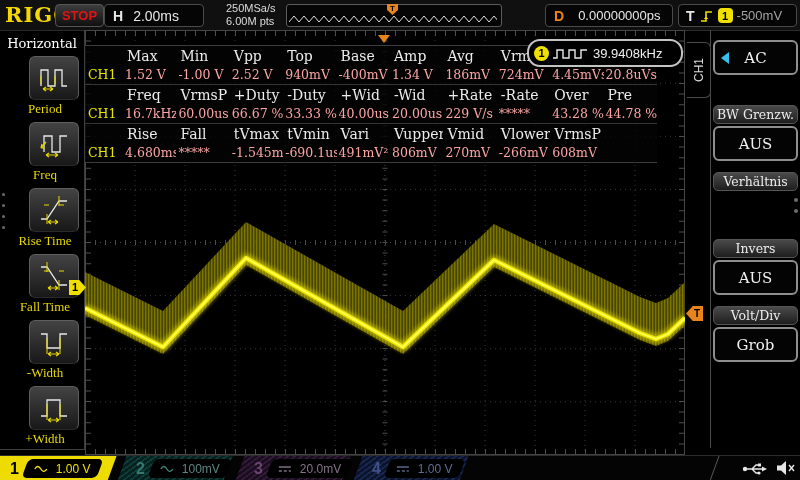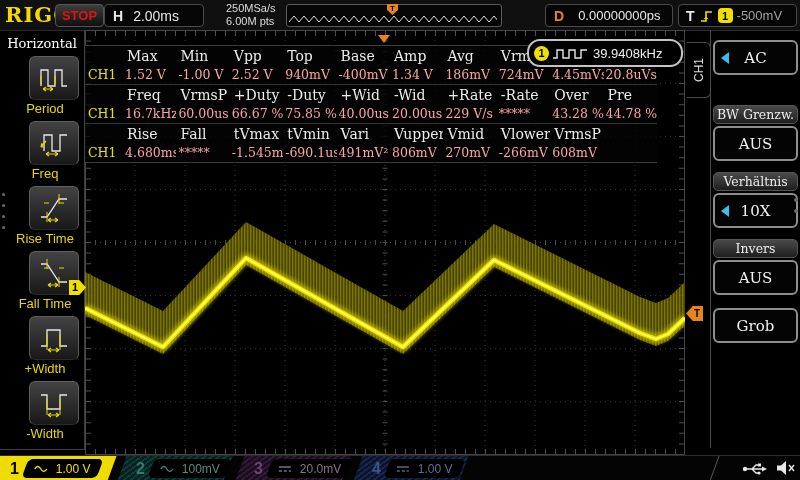--- a/index.html
+++ b/index.html
@@ -26,21 +26,21 @@
   #t-box .k{font-weight:bold;font-size:14px;margin:0 4px 0 7px;}
   .src-badge{width:15px;height:15px;border-radius:4px;background:#f0e000;color:#000;font-size:11px;font-weight:bold;
     display:flex;align-items:center;justify-content:center;margin:0 4px;}
   #t-box .v{font-size:13px;color:#a3a3a3;}
   
   #leftmenu{position:absolute;left:0;top:30px;width:84px;height:419px;border-right:1px solid #3f3f3f;border-bottom:1px solid #3f3f3f;}
   #leftmenu .title{font-family:"DejaVu Serif",serif;color:#ffffff;font-size:13px;text-align:center;padding-top:6px;}
   .lm-item{margin-top:5px;text-align:center;}
   .lm-btn{width:48px;height:42px;margin-left:29px;border-radius:6px;border:1px solid #5e5e5e;border-bottom-color:#2a2a2a;
     background:linear-gradient(#434343,#181818);display:flex;align-items:center;justify-content:center;}
-  .lm-label{font-family:Liberation Sans, sans-serif;color:#e8d800;font-size:13px;margin-top:1px;padding-left:6px;}
+  .lm-label{font-family:Liberation Serif, serif;color:#e8d800;font-size:13px;margin-top:1px;padding-left:6px;}
   .page-dots{position:absolute;left:2px;top:163px;}
   .page-dots i{display:block;width:3px;height:3px;border-radius:50%;background:#6a6a6a;margin-bottom:8px;}
   
   #wavearea{position:absolute;left:85px;top:30px;width:600px;height:425px;}
   #trigpos{position:absolute;left:293px;top:5px;width:0;height:0;border-left:6px solid transparent;border-right:6px solid transparent;border-top:8px solid #e8841c;z-index:4;}
   
   #mtable{position:absolute;left:0;top:15px;width:572px;background:rgba(4,4,4,0.82);z-index:5;
     border-top:1px solid #3c3c3c;border-bottom:1px solid #3c3c3c;font-family:"DejaVu Serif",serif;}
   .mt-row{display:grid;grid-template-columns:38px repeat(10,1fr);height:19px;align-items:center;}
   .mt-vals{border-bottom:1px solid #353535;}
@@ -177,37 +177,37 @@
       <path d="M9 2 v10 M21 20 v10 M11 11 h-5 M26 11 h-5" stroke="#e8d800" stroke-width="1"></path>
       <path d="M10 28 H20 M10 28 l3 -2 M10 28 l3 2 M20 28 l-3 -2 M20 28 l-3 2" stroke="#e8d800" stroke-width="1.2" fill="none"></path>
     </svg>
       </div>
     <div class="lm-label">Fall Time</div>
   </div>
 
   <div class="lm-item">
     <div class="lm-btn">
         <svg width="32" height="32">
+      <polyline points="3,8 9,8 9,22 22,22 22,8 29,8" fill="none" stroke="#e8e8e8" stroke-width="1.3"></polyline>
+      <path d="M9 12 v16 M22 12 v16" stroke="#e8d800" stroke-width="1"></path>
+      <path d="M10 28 H21 M10 28 l3 -2 M10 28 l3 2 M21 28 l-3 -2 M21 28 l-3 2" stroke="#e8d800" stroke-width="1.2" fill="none"></path>
+    </svg>
+      </div>
+    <div class="lm-label">-Width</div>
+  </div>
+
+  <div class="lm-item">
+    <div class="lm-btn">
+        <svg width="32" height="32">
       <polyline points="3,24 9,24 9,8 22,8 22,24 29,24" fill="none" stroke="#e8e8e8" stroke-width="1.3"></polyline>
       <path d="M9 12 v16 M22 12 v16" stroke="#e8d800" stroke-width="1"></path>
       <path d="M10 28 H21 M10 28 l3 -2 M10 28 l3 2 M21 28 l-3 -2 M21 28 l-3 2" stroke="#e8d800" stroke-width="1.2" fill="none"></path>
     </svg>
       </div>
     <div class="lm-label">+Width</div>
-  </div>
-
-  <div class="lm-item">
-    <div class="lm-btn">
-        <svg width="32" height="32">
-      <polyline points="3,8 9,8 9,22 22,22 22,8 29,8" fill="none" stroke="#e8e8e8" stroke-width="1.3"></polyline>
-      <path d="M9 12 v16 M22 12 v16" stroke="#e8d800" stroke-width="1"></path>
-      <path d="M10 28 H21 M10 28 l3 -2 M10 28 l3 2 M21 28 l-3 -2 M21 28 l-3 2" stroke="#e8d800" stroke-width="1.2" fill="none"></path>
-    </svg>
-      </div>
-    <div class="lm-label">-Width</div>
   </div>
 
   <div class="page-dots">
       <i></i>
       <i></i>
       <i></i>
       <i></i>
     </div>
 </div>
 
@@ -306,21 +306,21 @@
         <div class="mt-c mt-h">+Rate</div>
         <div class="mt-c mt-h">-Rate</div>
         <div class="mt-c mt-h">Over</div>
         <div class="mt-c mt-h">Pre</div>
       </div>
       <div class="mt-row mt-vals">
         <div class="mt-c mt-ch">CH1</div>
         <div class="mt-c mt-v">16.7kHz</div>
         <div class="mt-c mt-v">60.00us</div>
         <div class="mt-c mt-v">66.67 %</div>
-        <div class="mt-c mt-v">75.85 %</div>
+        <div class="mt-c mt-v">33.33 %</div>
         <div class="mt-c mt-v">40.00us</div>
         <div class="mt-c mt-v">20.00us</div>
         <div class="mt-c mt-v">229 V/s</div>
         <div class="mt-c mt-v">*****</div>
         <div class="mt-c mt-v">43.28 %</div>
         <div class="mt-c mt-v">44.78 %</div>
       </div>
       <div class="mt-row">
         <div class="mt-c mt-h"></div>
         <div class="mt-c mt-h">Rise</div>
@@ -372,32 +372,29 @@
         </div>
     </div>
     <div class="rm-item">
       <div class="rm-head">BW Grenzw.</div>
       <div class="rm-val">
           <span>AUS</span>
         </div>
     </div>
     <div class="rm-item">
       <div class="rm-head">Verhältnis</div>
-      <div class="rm-val">
-          <span class="rm-arrow"></span>
-        <span>10X</span>
-        </div>
     </div>
     <div class="rm-item">
       <div class="rm-head">Invers</div>
       <div class="rm-val">
           <span>AUS</span>
         </div>
     </div>
     <div class="rm-item">
+      <div class="rm-head">Volt/Div</div>
       <div class="rm-val">
           <span>Grob</span>
         </div>
     </div>
   </div>
   <div class="rm-dots">
       <i></i>
       <i></i>
     </div>
 </div>

